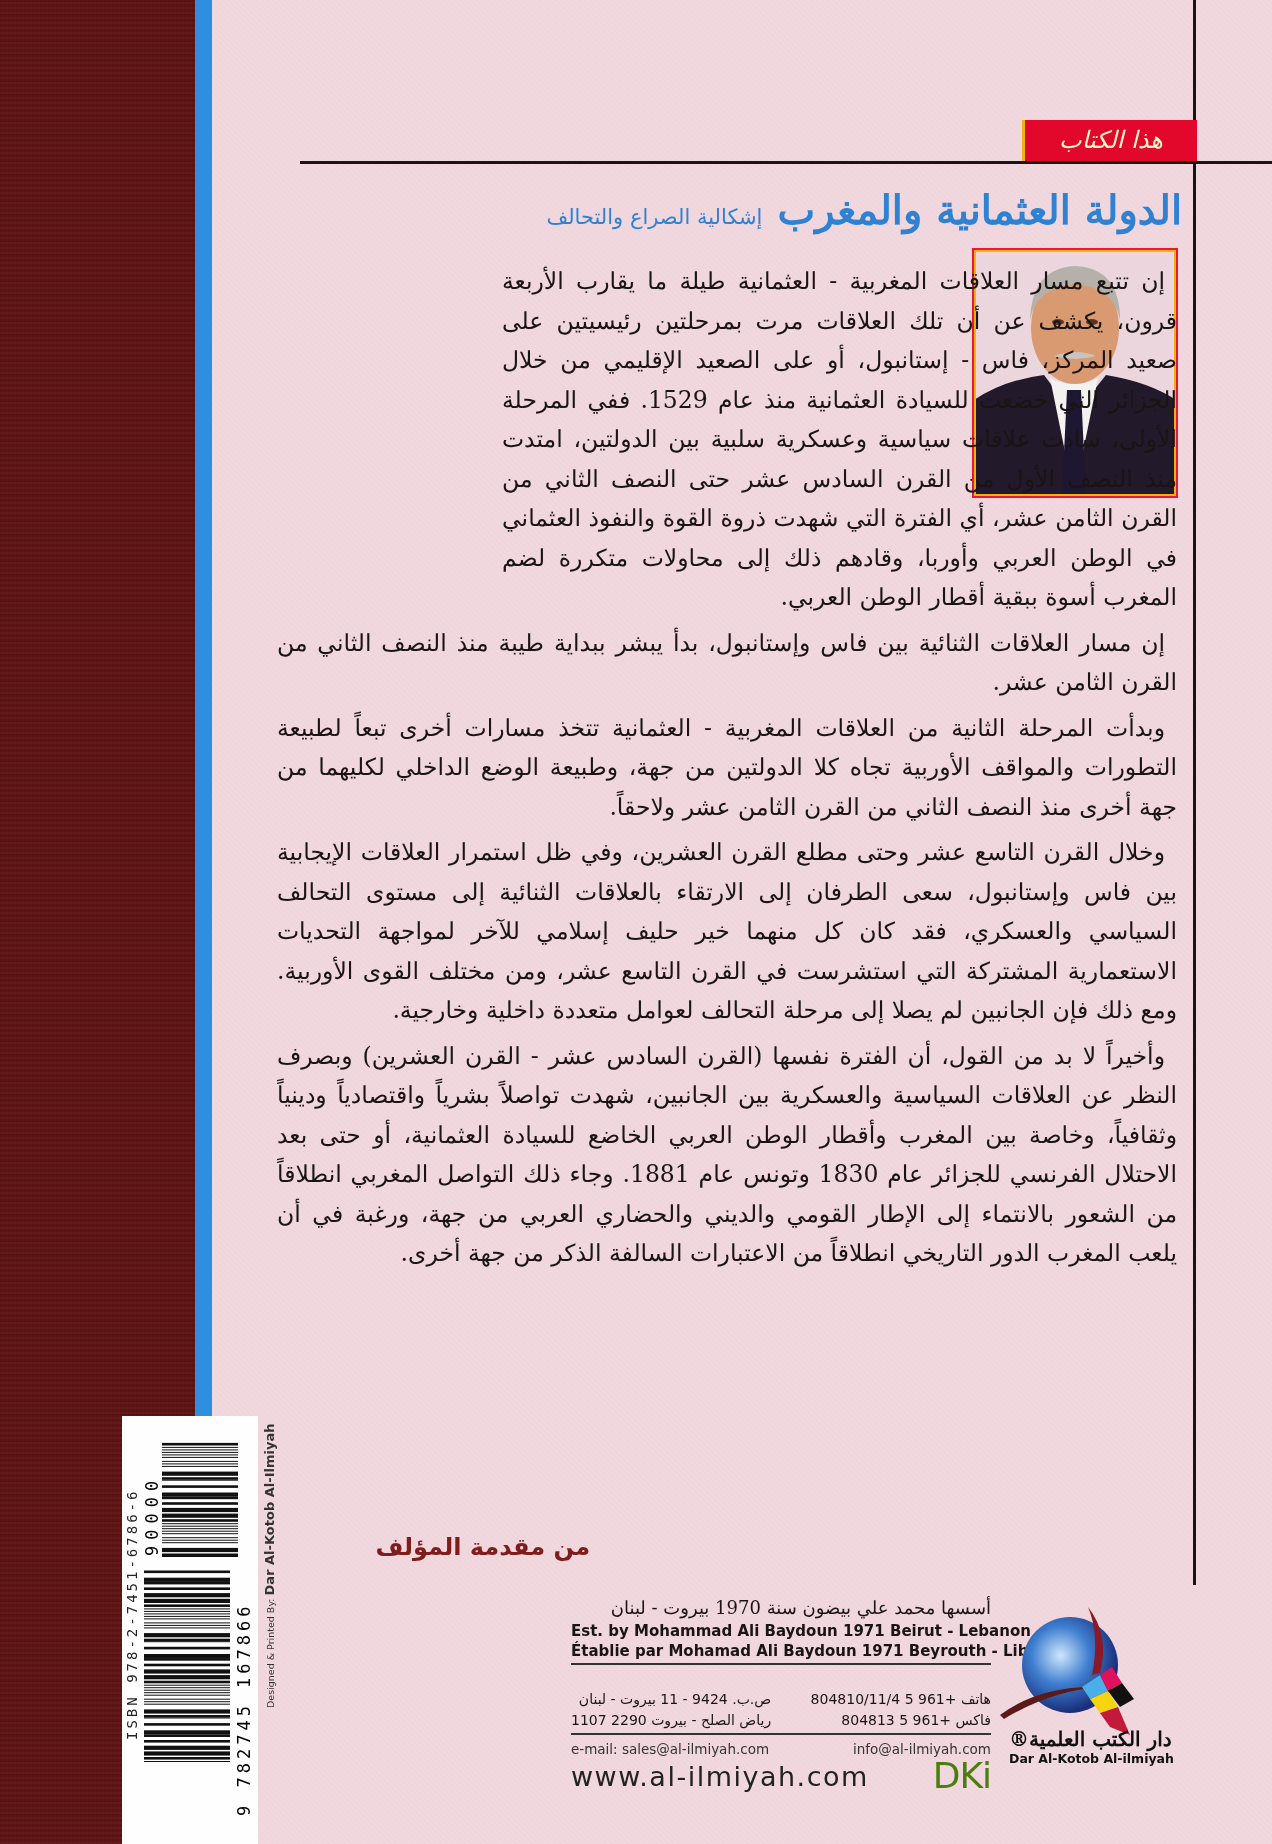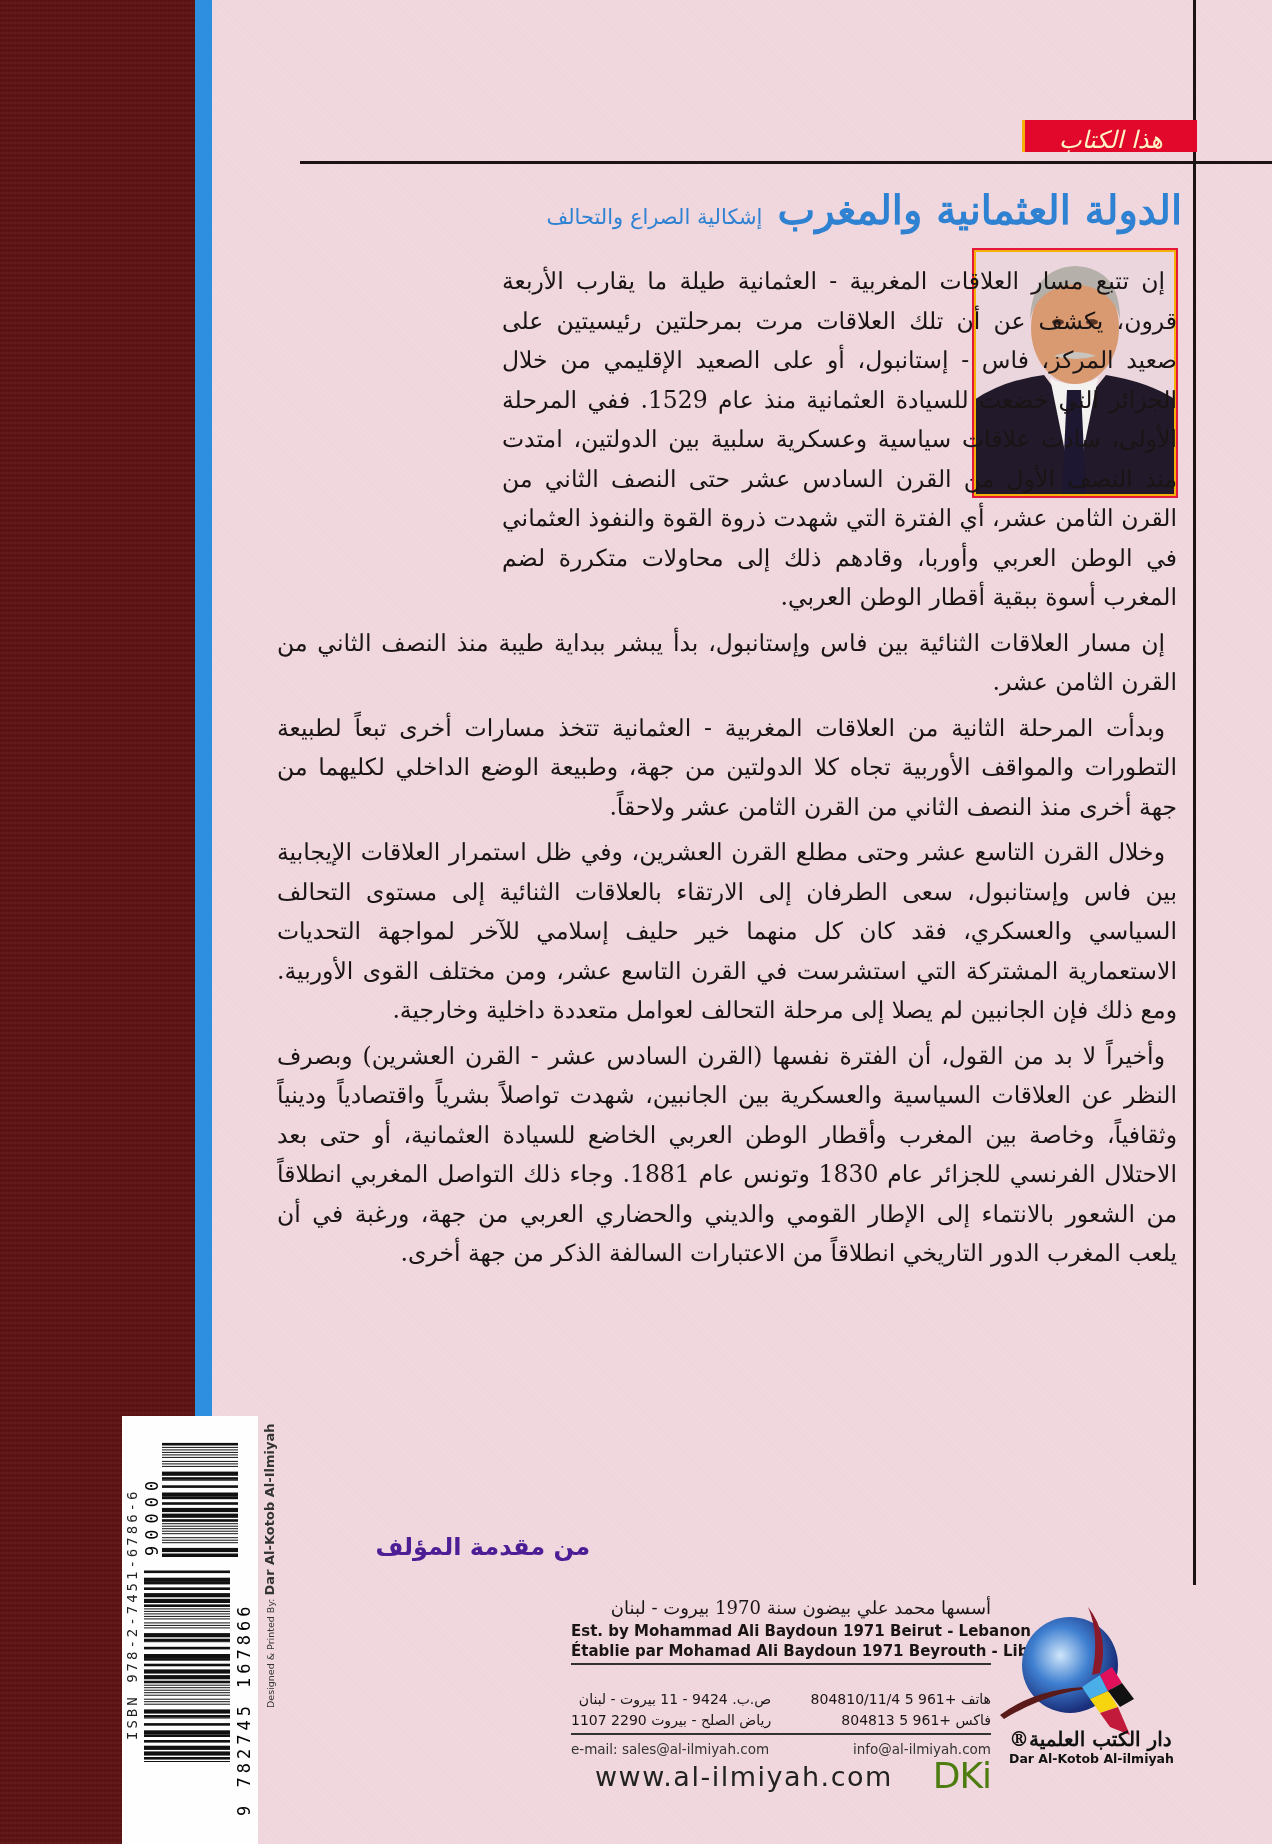--- a/index.html
+++ b/index.html
@@ -4,44 +4,44 @@
 <style>
   html,body{margin:0;padding:0;}
   body{width:1272px;height:1844px;position:relative;overflow:hidden;background:#efd5dc;font-family:"DejaVu Sans",sans-serif;}
   .spine{position:absolute;left:0;top:0;width:195px;height:1844px;background:#5e1414;
     background-image:repeating-linear-gradient(90deg,rgba(0,0,0,.05) 0 2px,transparent 2px 4px),repeating-linear-gradient(0deg,rgba(255,255,255,.03) 0 2px,transparent 2px 5px);}
   .stripe{position:absolute;left:195px;top:0;width:17px;height:1844px;background:#2e8fe0;}
   .cover{position:absolute;left:212px;top:0;width:1060px;height:1844px;background:#efd5dc;
     background-image:repeating-linear-gradient(45deg,rgba(255,255,255,.07) 0 2px,transparent 2px 4px);}
   .vrule{position:absolute;left:1193px;top:0;width:3px;height:1585px;background:#1c1414;}
   .hrule{position:absolute;left:300px;top:161px;width:972px;height:3px;background:#1c1414;}
-  .tag{position:absolute;left:1022px;top:120px;width:172px;height:32px;background:#e2082b;border-left:3px solid #f3b10c;
+  .tag{position:absolute;left:1022px;top:120px;width:172px;height:41px;background:#e2082b;border-left:3px solid #f3b10c;
     color:#fff4c6;font-size:24px;line-height:41px;text-align:center;direction:rtl;font-family:"DejaVu Serif",serif;font-style:italic;}
   .title{position:absolute;right:90px;top:186px;direction:rtl;white-space:nowrap;color:#2f82d2;}
   .title .main{font-size:40px;font-weight:bold;font-family:"DejaVu Serif",serif;}
   .title .sub{font-size:21px;font-family:"DejaVu Serif",serif;margin-right:10px;}
   .photo{position:absolute;left:972px;top:248px;width:202px;height:246px;border:2px solid #e6183a;outline:2px solid #f3b10c;outline-offset:-4px;overflow:hidden;background:#ead6dc;}
   .body{position:absolute;right:95px;top:262px;width:900px;direction:rtl;text-align:justify;color:#1a1414;
     font-family:"DejaVu Serif",serif;font-size:23.5px;line-height:39.5px;}
   .body p{margin:0 0 6px 0;text-indent:12px;}
   .body p.first{margin-left:225px;}
-  .signature{position:absolute;right:682px;top:1533px;direction:rtl;font-size:24px;font-weight:bold;color:#4c1d95;font-family:"DejaVu Sans",sans-serif;}
+  .signature{position:absolute;right:682px;top:1533px;direction:rtl;font-size:24px;font-weight:bold;color:#7f1d1d;font-family:"DejaVu Sans",sans-serif;}
   .barcode-card{position:absolute;left:122px;top:1416px;width:136px;height:428px;background:#fefefe;}
   .bc{position:absolute;top:0;left:0;}
   .isbn-rot{position:absolute;left:124px;top:1740px;transform-origin:0 0;transform:rotate(-90deg);font-family:"DejaVu Sans Mono",monospace;font-size:14px;color:#222;white-space:nowrap;letter-spacing:3px;}
   .printed{position:absolute;left:262px;top:1708px;transform-origin:0 0;transform:rotate(-90deg);font-size:9.5px;color:#333;white-space:nowrap;}
   .printed b{font-size:13px;}
   .pub{position:absolute;left:571px;top:1595px;width:420px;color:#1a1414;}
   .pub .ar{direction:rtl;text-align:right;font-family:"DejaVu Serif",serif;font-size:18px;line-height:26px;}
   .pub .en{font-family:"DejaVu Sans",sans-serif;font-weight:bold;font-size:15px;line-height:20px;text-align:right;white-space:nowrap;}
   .pub .line{height:2px;background:#333;margin:2px 0 4px;}
   .contacts{display:flex;justify-content:space-between;font-size:14px;line-height:21px;}
   .contacts .col{direction:rtl;text-align:right;margin-top:20px;}
   .mails{display:flex;justify-content:space-between;font-size:13.5px;line-height:20px;color:#333;}
-  .web{display:flex;justify-content:space-between;align-items:flex-end;margin-top:1px;margin-left:24px;}
+  .web{display:flex;justify-content:space-between;align-items:flex-end;margin-top:1px;}
   .web .url{font-size:27px;letter-spacing:1.5px;color:#222;}
   .web .dki{font-size:36px;font-weight:normal;color:#4d7c0f;line-height:32px;letter-spacing:-1px;}
   .logo{position:absolute;left:1000px;top:1595px;width:160px;height:160px;}
   .logo-ar{position:absolute;left:1009px;top:1727px;direction:rtl;font-size:20px;font-weight:bold;color:#111;font-family:"DejaVu Serif",serif;}
   .logo-en{position:absolute;left:1009px;top:1751px;font-size:12.5px;font-weight:bold;color:#111;white-space:nowrap;}
 </style>
 </head>
 <body>
 
 <div class="spine"></div>

